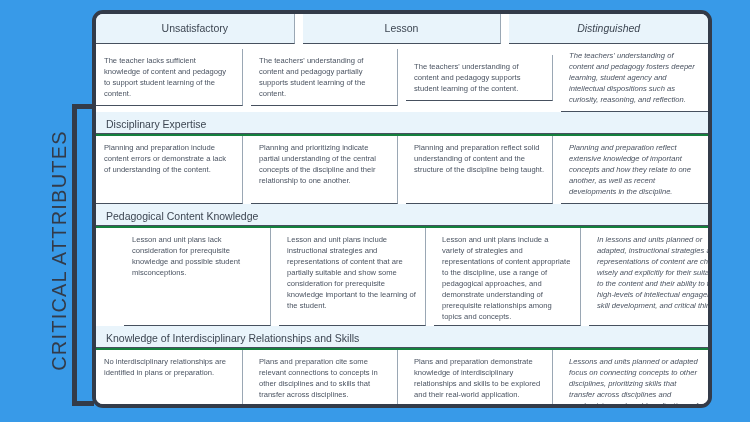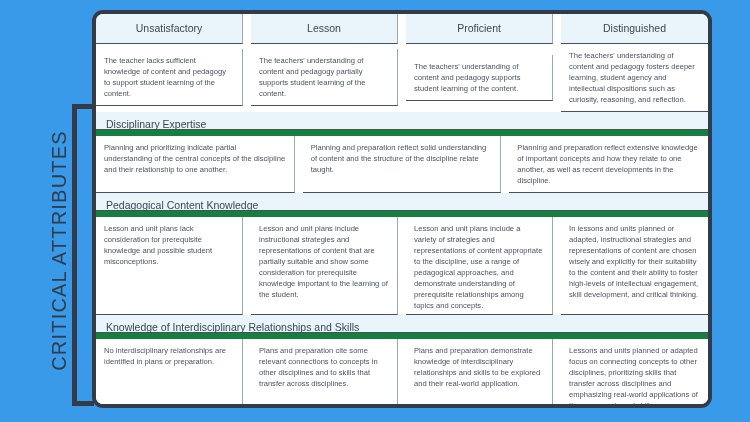--- a/index.html
+++ b/index.html
@@ -76,88 +76,88 @@
     width: 25%;
     box-sizing: border-box;
     border-right: 1px solid #9aa7b4;
     border-bottom: 1px solid #46505e;
     padding: 6px 8px 6px 8px;
     font-size: 7.6px;
     line-height: 1.45;
     color: #4a5361;
     background: #ffffff;
   }
-  .cell:last-child { border-right: none; }
+  .cell:last-child { border-right: none; font-style: italic; }
 
   .row.header-row .cell {
     background: #e9f4fb;
     text-align: center;
     font-size: 10.5px;
     color: #3d4652;
     padding: 8px 6px;
     line-height: 1.2;
     border-bottom: 1px solid #46505e;
   }
 
   .row.section-row {
-    border-bottom: 6px solid #15803d;
+    border-bottom: 2px solid #15803d;
   }
   .section-cell {
     flex: 1 1 100%;
     width: 100%;
     box-sizing: border-box;
     background: #e9f4fb;
     color: #3d4652;
     font-size: 10.5px;
     padding: 6px 10px 6px 10px;
     line-height: 1.2;
     border-bottom: 1px solid #46505e;
   }
 
   .row.body-row.last .cell { border-bottom: none; }
 
   
   .row.header-row       { height: 32px; }
   .row.body-row.r0      { height: 68px; align-items: center; }
   .row.section-row      { height: 24px; }
   .row.body-row.r1      { height: 74px; }
-  .row.body-row.r2      { height: 98px; }
+  .row.body-row.r2      { height: 98px; margin-left: 28px; }
   .row.body-row.r3      { height: 78px; }
 </style>
 </head>
 <body>
 
 <div id="side-label">
   <span class="vtext">CRITICAL ATTRIBUTES</span>
 </div>
 
 <div id="bracket"></div>
 
 <div id="rubric-table">
 
   <div class="row header-row">
     <div class="cell">Unsatisfactory</div>
     <div class="cell">Lesson</div>
-    <div class="cell">Proficient</div>
     <div class="cell">Distinguished</div>
   </div>
 
   <div class="row body-row r0">
     <div class="cell">The teacher lacks sufficient knowledge of content and pedagogy to support student learning of the content.</div>
     <div class="cell">The teachers' understanding of content and pedagogy partially supports student learning of the content.</div>
     <div class="cell">The teachers' understanding of content and pedagogy supports student learning of the content.</div>
     <div class="cell">The teachers' understanding of content and pedagogy fosters deeper learning, student agency and intellectual dispositions such as curiosity, reasoning, and reflection.</div>
   </div>
 
   <div class="row section-row">
     <div class="section-cell">Disciplinary Expertise</div>
   </div>
   <div class="row body-row r1">
+    <div class="cell">Planning and preparation include content errors or demonstrate a lack of understanding of the content.</div>
     <div class="cell">Planning and prioritizing indicate partial understanding of the central concepts of the discipline and their relationship to one another.</div>
-    <div class="cell">Planning and preparation reflect solid understanding of content and the structure of the discipline relate taught.</div>
+    <div class="cell">Planning and preparation reflect solid understanding of content and the structure of the discipline being taught.</div>
     <div class="cell">Planning and preparation reflect extensive knowledge of important concepts and how they relate to one another, as well as recent developments in the discipline.</div>
   </div>
 
   <div class="row section-row">
     <div class="section-cell">Pedagogical Content Knowledge</div>
   </div>
   <div class="row body-row r2">
     <div class="cell">Lesson and unit plans lack consideration for prerequisite knowledge and possible student misconceptions.</div>
     <div class="cell">Lesson and unit plans include instructional strategies and representations of content that are partially suitable and show some consideration for prerequisite knowledge important to the learning of the student.</div>
     <div class="cell">Lesson and unit plans include a variety of strategies and representations of content appropriate to the discipline, use a range of pedagogical approaches, and demonstrate understanding of prerequisite relationships among topics and concepts.</div>

